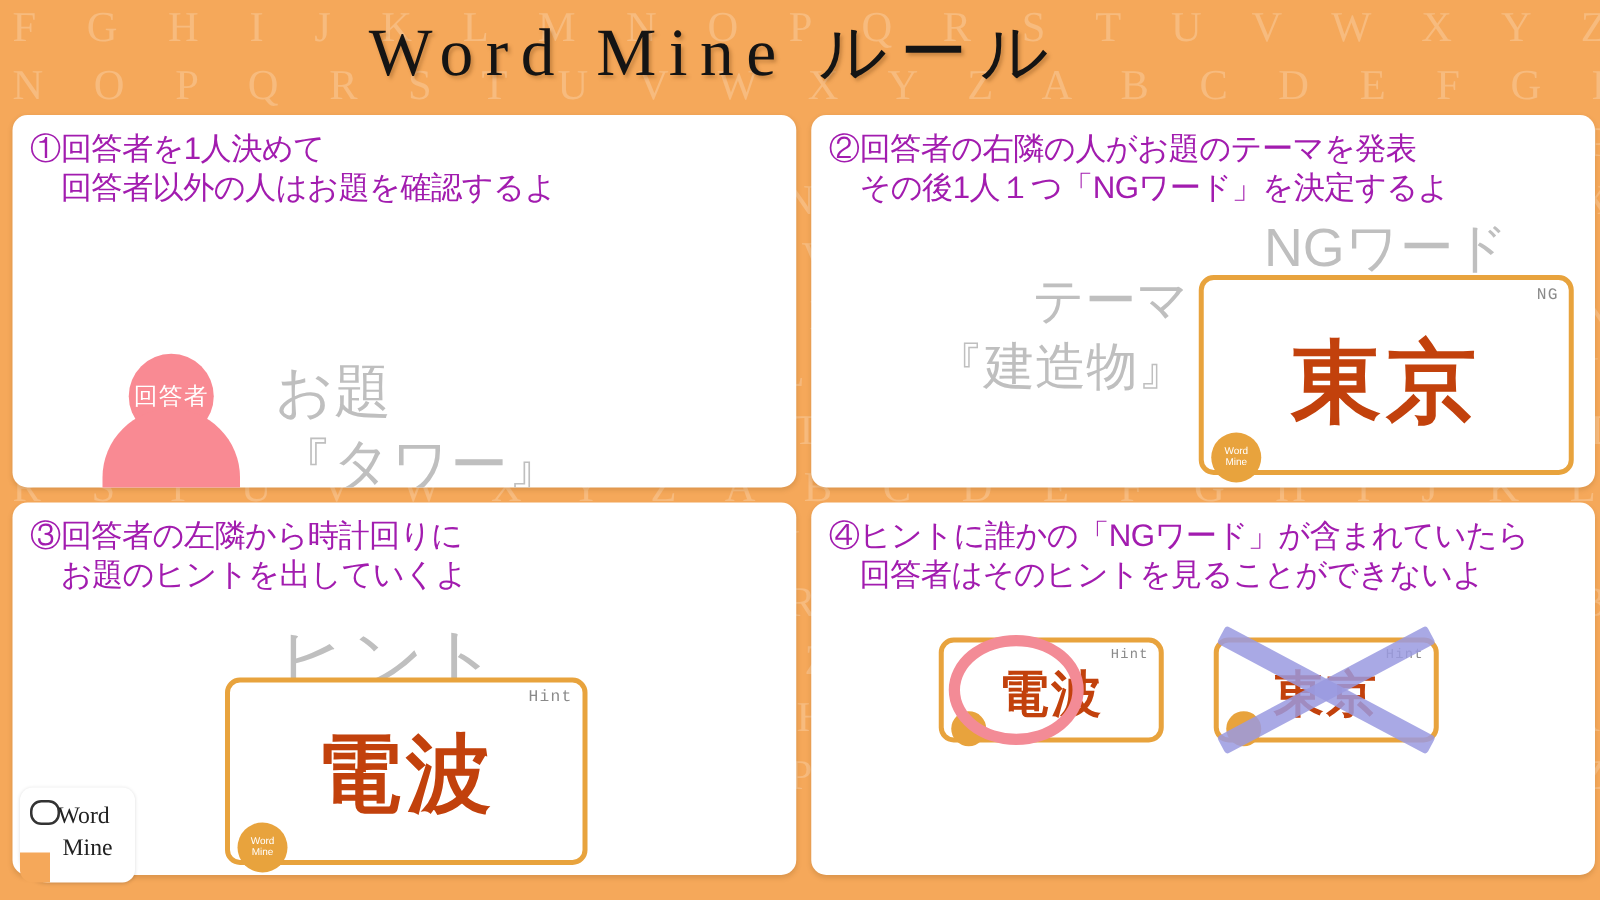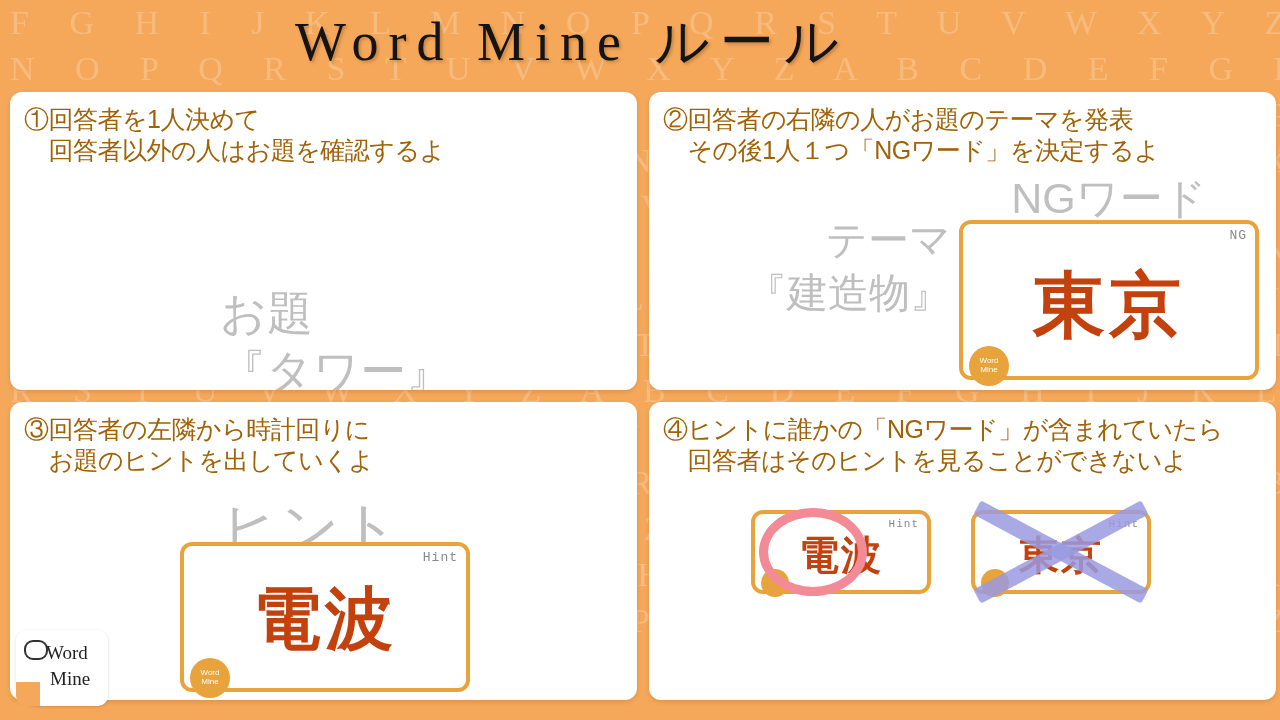--- a/index.html
+++ b/index.html
@@ -63,21 +63,21 @@
     background: #ffffff;
     border-radius: 12px;
     position: relative;
     overflow: hidden;
     box-shadow: 0 2px 4px rgba(100,60,10,.18);
   }
   .ptext {
     padding: 12px 14px 0 14px;
     font-size: 25px;
     line-height: 1.22;
-    color: #a16207;
+    color: #a21caf;
     white-space: pre-line;
     letter-spacing: -0.5px;
   }
 
   
   .p1-body { position: relative; height: 100%; }
   .answerer {
     position: absolute;
     left: 72px;
     top: 118px;
@@ -318,20 +318,25 @@
   </div>
 
 <div class="title">Word Mine ルール</div>
 
 <div class="grid">
 
   <div class="panel">
     <div class="ptext">①回答者を1人決めて
 　回答者以外の人はお題を確認するよ</div>
     <div class="p1-body">
+      <div class="answerer">
+        <div class="head"></div>
+        <div class="body"></div>
+        <div class="lbl">回答者</div>
+      </div>
       <div class="odai">お題
 『タワー』</div>
     </div>
   </div>
 
   <div class="panel">
     <div class="ptext">②回答者の右隣の人がお題のテーマを発表
 　その後1人１つ「NGワード」を決定するよ</div>
     <div class="ng-title">NGワード</div>
     <div class="theme-label">テーマ

